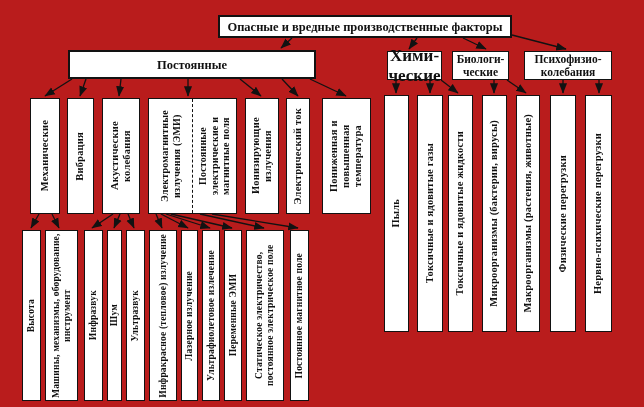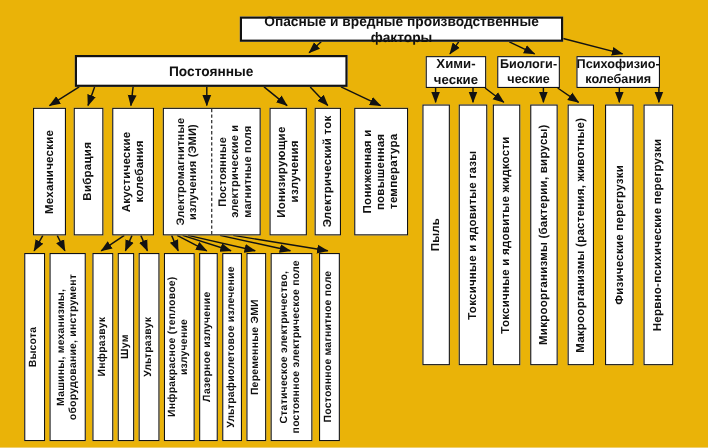--- a/index.html
+++ b/index.html
@@ -1,18 +1,18 @@
 <!DOCTYPE html>
 <html><head>
 <meta charset="utf-8">
 <style>
   html,body{margin:0;padding:0;background:#f6f6f4;}
   .canvas{
-    position:relative;width:644px;height:407px;background:#eab308;
-    font-family:Liberation Sans, sans-serif;color:#111;overflow:hidden;
+    position:relative;width:644px;height:407px;background:#b91c1c;
+    font-family:Liberation Serif, serif;color:#111;overflow:hidden;
   }
   .overlay{position:absolute;left:0;top:0;z-index:1;}
   .node{
     position:absolute;box-sizing:border-box;background:#fff;border:1.6px solid #121212;
     display:flex;align-items:center;justify-content:center;text-align:center;
     font-weight:bold;z-index:2;line-height:1.12;
   }
   .thick{border-width:2px;}
   .vtext{
     writing-mode:vertical-rl;transform:rotate(180deg);
@@ -71,31 +71,31 @@
   </svg>
 
   <div class="node thick" style="left:218px;top:15px;width:294px;height:23px;font-size:12.5px">
     <span>Опасные и вредные производственные факторы</span>
   </div>
 
   <div class="node thick" style="left:68px;top:50px;width:248px;height:29px;font-size:12.5px">
     <span>Постоянные</span>
   </div>
 
-  <div class="node" style="left:387px;top:51px;width:55px;height:29px;font-size:12px;flex-direction:column">
+  <div class="node" style="left:387px;top:51px;width:55px;height:29px;font-size:17px;flex-direction:column">
     <span>Хими-</span>
     <span>ческие</span>
   </div>
 
   <div class="node" style="left:452px;top:51px;width:57px;height:29px;font-size:11.5px;flex-direction:column">
     <span>Биологи-</span>
     <span>ческие</span>
   </div>
 
-  <div class="node" style="left:524px;top:51px;width:76px;height:29px;font-size:11.5px;flex-direction:column">
+  <div class="node" style="left:524px;top:51px;width:88px;height:29px;font-size:11.5px;flex-direction:column">
     <span>Психофизио-</span>
     <span>колебания</span>
   </div>
 
   <div class="node" style="left:30px;top:98px;width:30px;height:116px;font-size:10.5px">
     <span class="vtext">Механические</span>
   </div>
   <div class="node" style="left:67px;top:98px;width:27px;height:116px;font-size:10.5px">
     <span class="vtext">Вибрация</span>
   </div>

